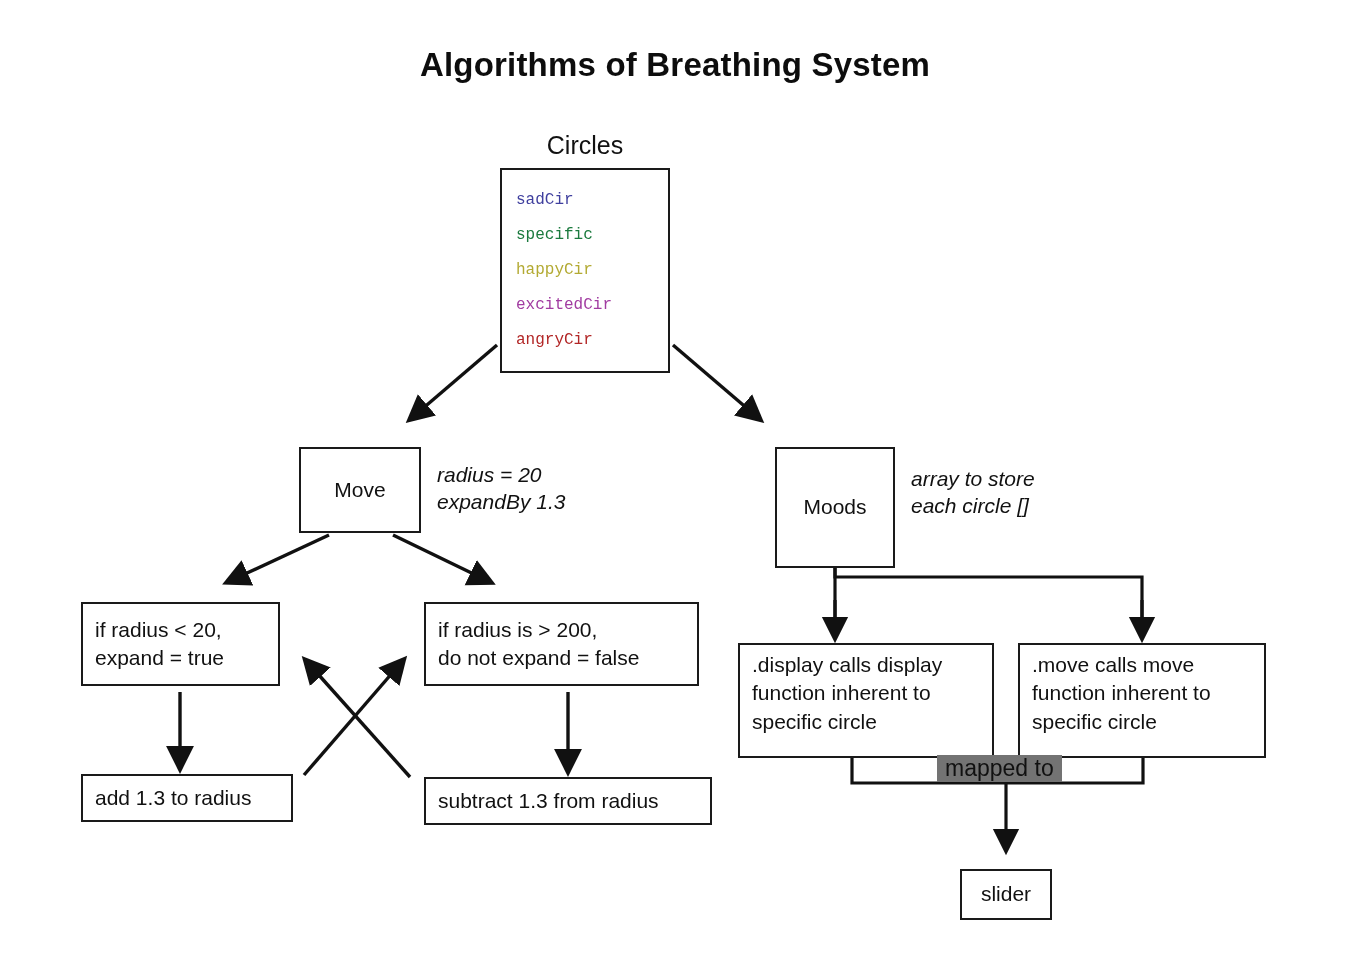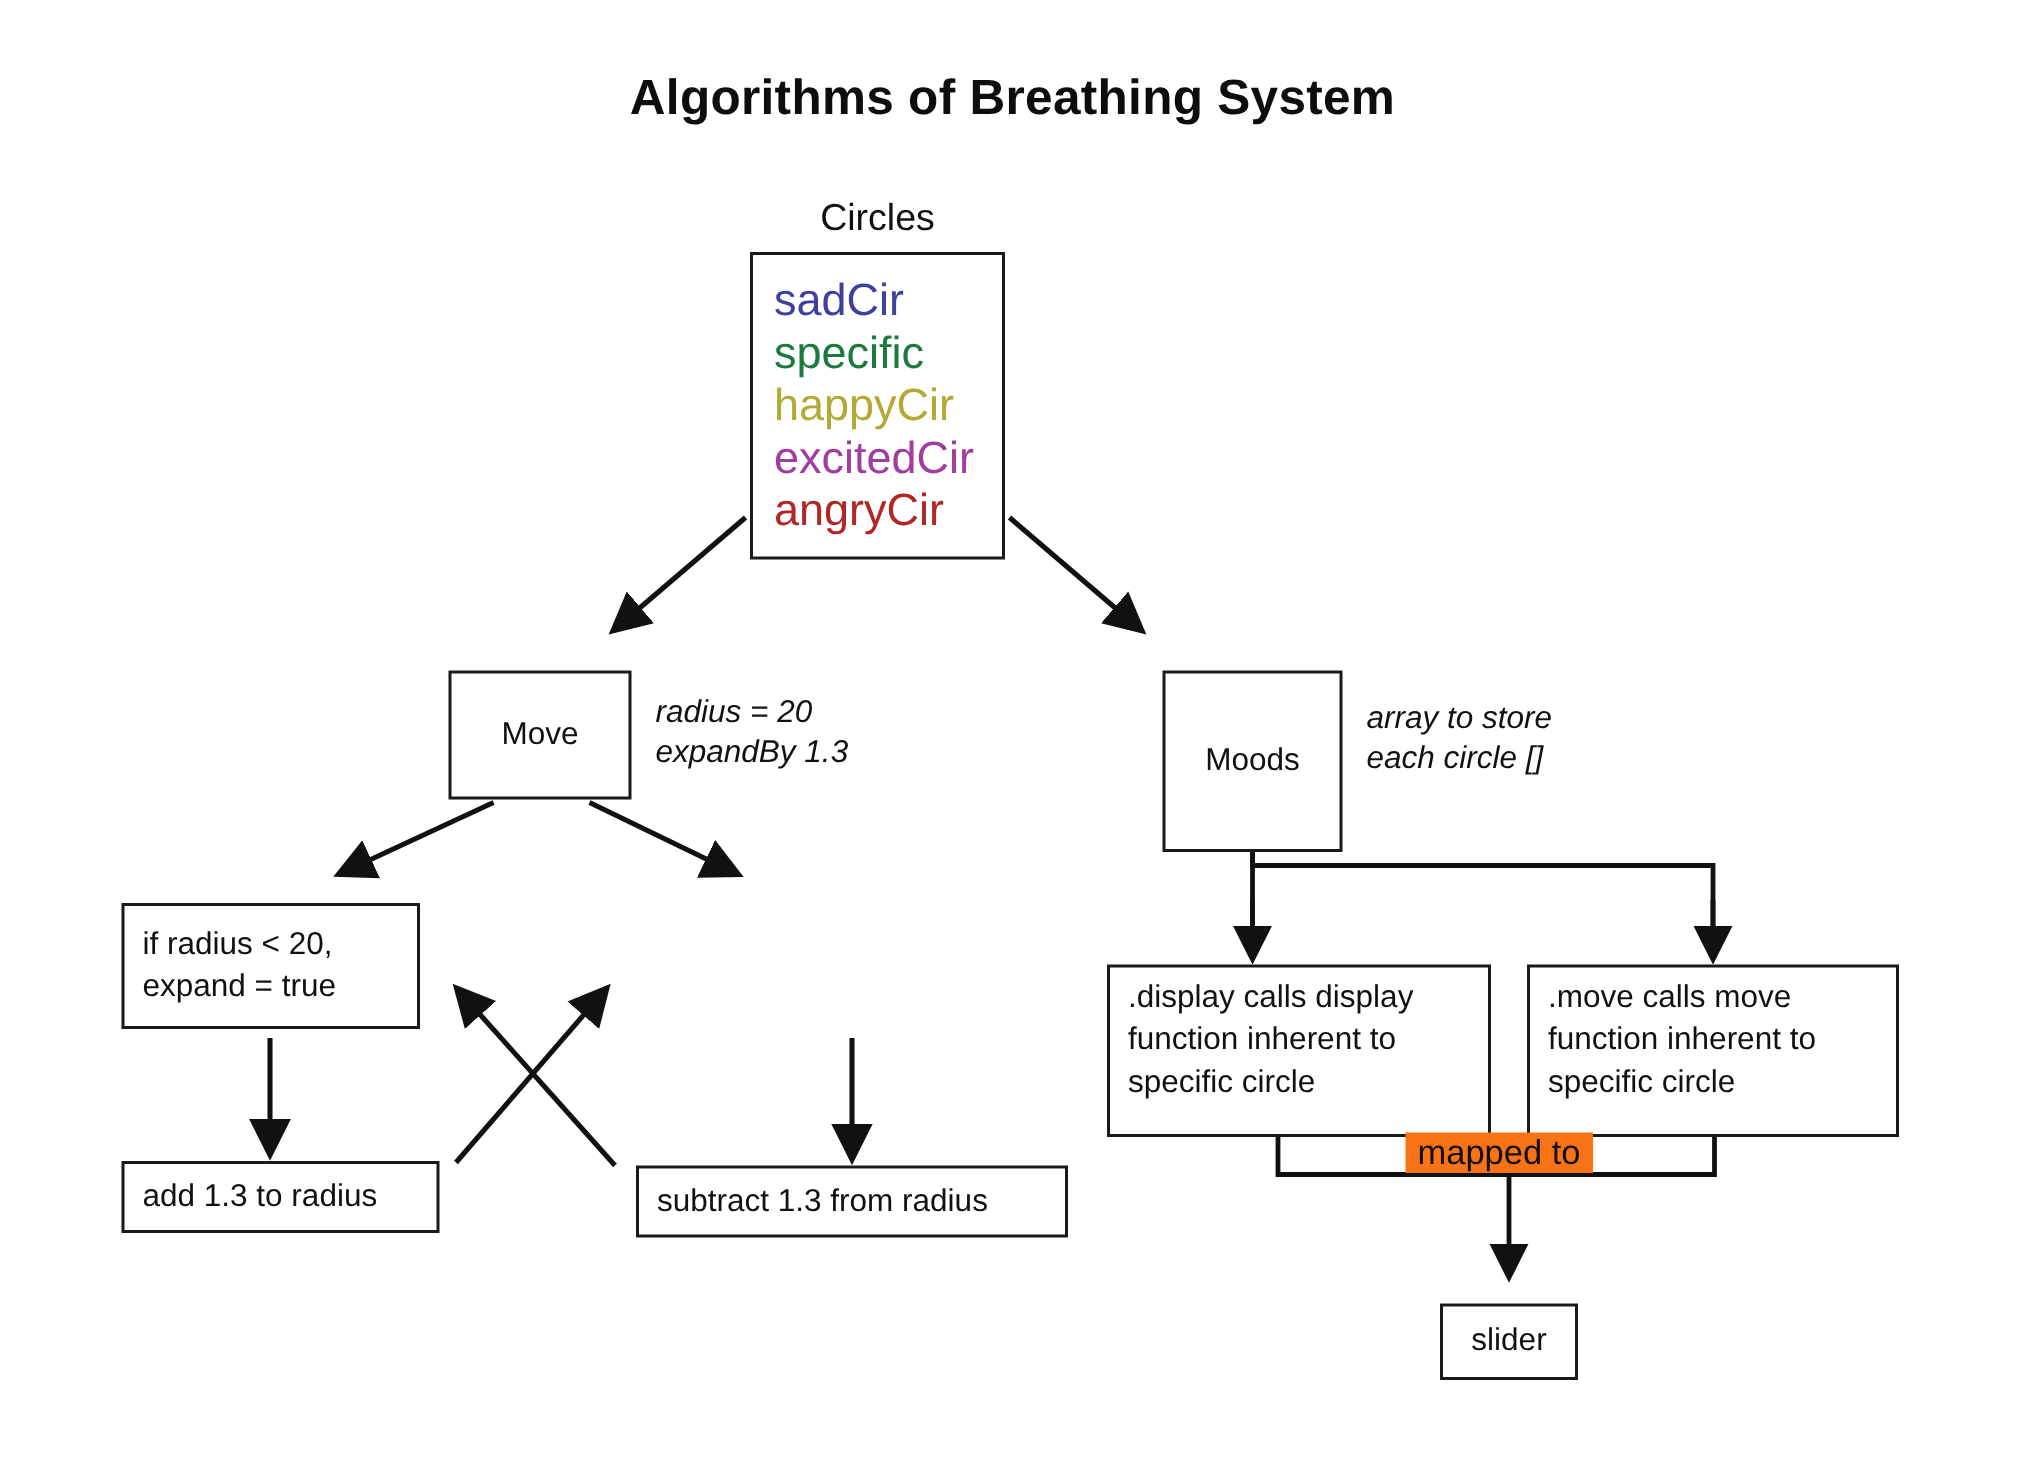--- a/index.html
+++ b/index.html
@@ -69,23 +69,24 @@
     left: 500px;
     top: 168px;
     width: 170px;
     height: 205px;
     flex-direction: column;
     align-items: flex-start;
     justify-content: center;
     padding: 4px 0 4px 14px;
   }
   #circles-box .cir-item {
-    font-size: 30px;
+    font-size: 16px;
     line-height: 35px;
     white-space: nowrap;
+    font-family: Liberation Mono, monospace;
   }
   #move-box   { left: 299px; top: 447px; width: 122px; height: 86px; }
   #moods-box  { left: 775px; top: 447px; width: 120px; height: 121px; }
 
   .note {
     position: absolute;
     font-style: italic;
     font-size: 21px;
     line-height: 1.28;
     color: #111111;
@@ -102,21 +103,21 @@
   #display-box { left: 738px;  top: 643px; width: 256px; height: 115px; }
   #move-fn-box { left: 1018px; top: 643px; width: 248px; height: 115px; }
   #slider-box  { left: 960px;  top: 853px; width: 92px;  height: 51px; justify-content: center; margin-top: 16px; }
 
   #mapped-label {
     position: absolute;
     left: 937px;
     top: 755px;
     font-size: 23px;
     color: #111111;
-    background: #f97316;
+    background: #737373;
     padding: 0 8px;
   }
 </style>
 </head>
 <body>
 
 <div id="stage">
 
   <svg id="wires" viewBox="0 0 1350 980" width="1350" height="980">
     <defs>
@@ -185,20 +186,22 @@
   <div class="node center" id="move-box">Move</div>
   <div class="note" id="move-note">radius = 20
 expandBy 1.3</div>
 
   <div class="node center" id="moods-box">Moods</div>
   <div class="note" id="moods-note">array to store
 each circle []</div>
 
   <div class="node" id="cond-left">if radius &lt; 20,
 expand = true</div>
+  <div class="node" id="cond-right">if radius is &gt; 200,
+do not expand = false</div>
 
   <div class="node" id="add-box">add 1.3 to radius</div>
   <div class="node" id="sub-box">subtract 1.3 from radius</div>
 
   <div class="node topalign" id="display-box">.display calls display
 function inherent to
 specific circle</div>
   <div class="node topalign" id="move-fn-box">.move calls move
 function inherent to
 specific circle</div>

